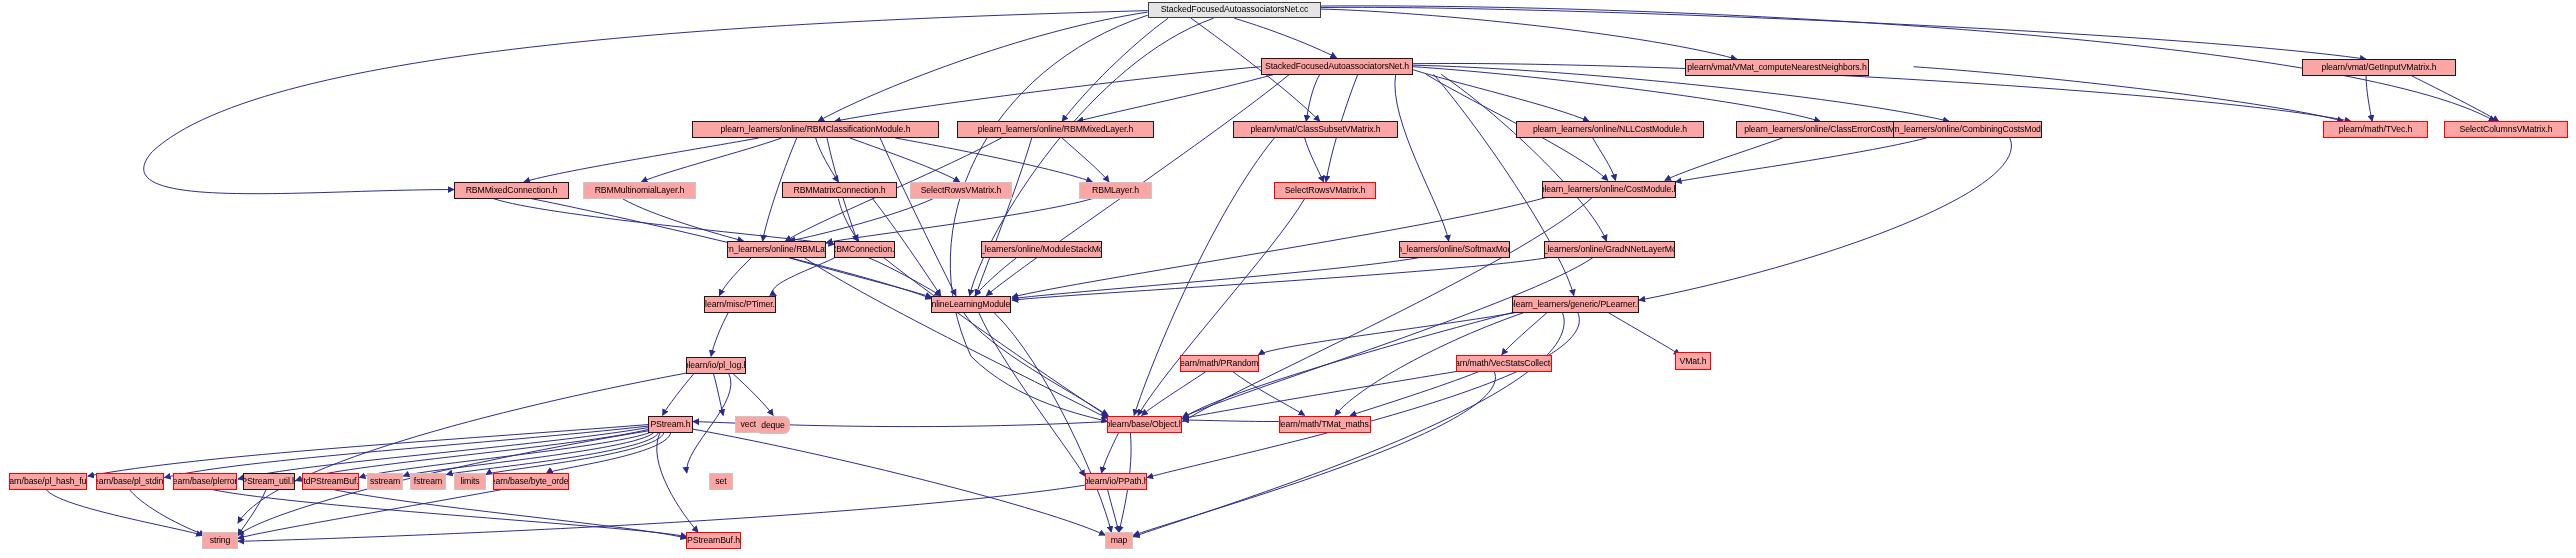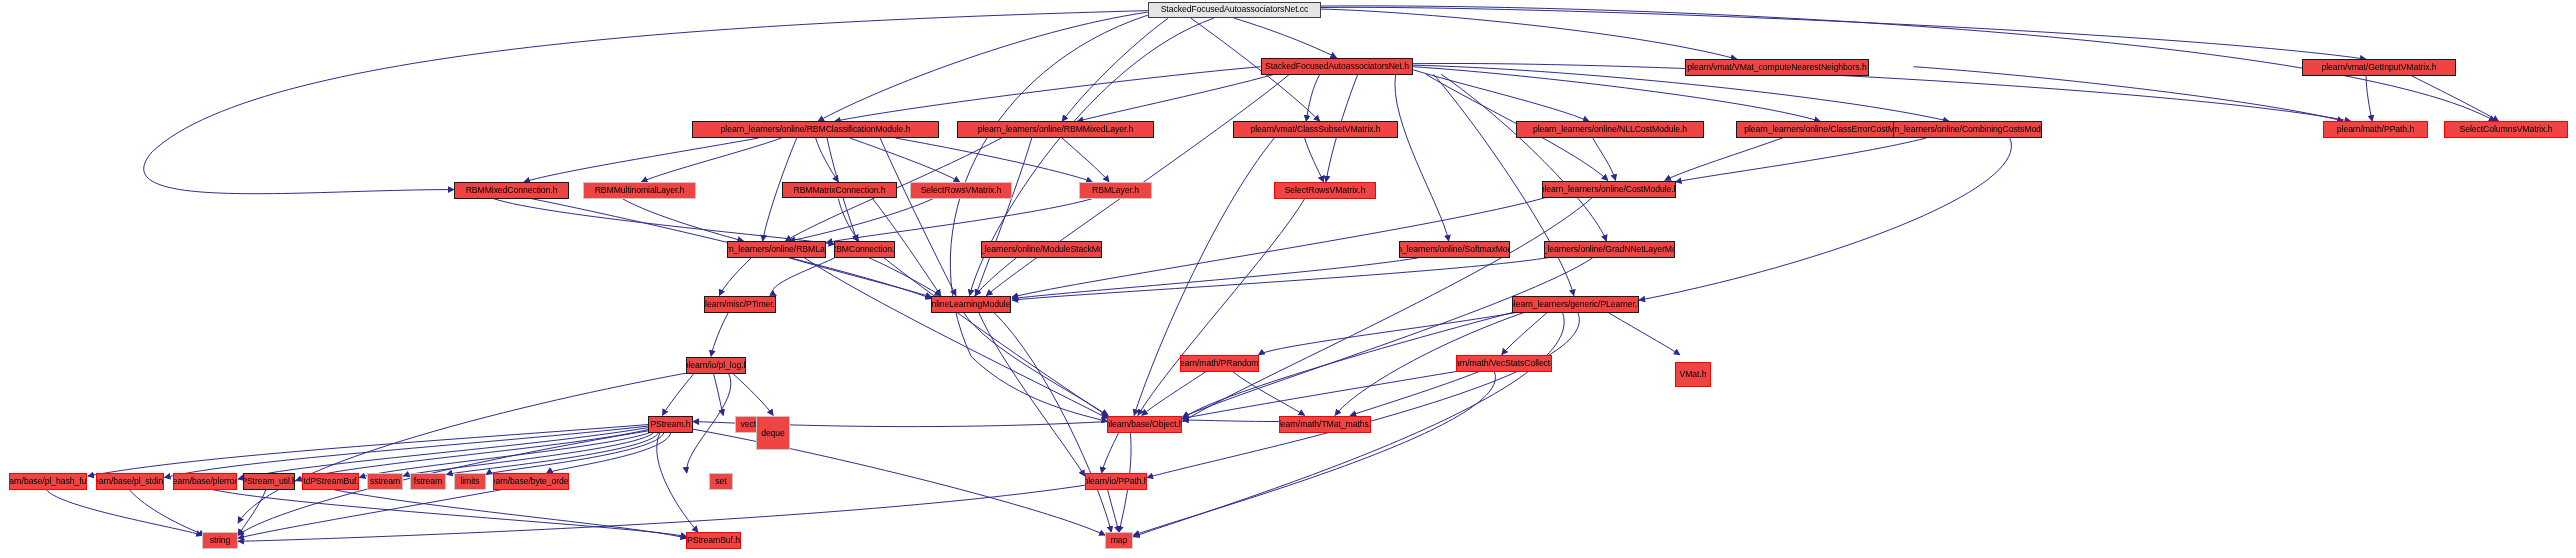--- a/index.html
+++ b/index.html
@@ -20,21 +20,21 @@
     width: 2576px;
     height: 558px;
     pointer-events: none;
   }
   .node {
     position: absolute;
     box-sizing: border-box;
     display: flex;
     align-items: center;
     justify-content: center;
-    background: #ef4444;
+    background: #fca5a5;
     border: 0.8px solid #1a1a1a;
     font-size: 8.7px;
     line-height: 1;
     color: #000000;
     white-space: nowrap;
     letter-spacing: -0.1px;
     overflow: hidden;
   }
   .node.root {
     background: #e5e5e5;
@@ -169,44 +169,44 @@
       <div class="node root" style="left: 1148px; top: 1.5px; width: 173px; height: 16.7px;">StackedFocusedAutoassociatorsNet.cc</div>
       <div class="node black" style="left: 1261px; top: 58px; width: 152px; height: 16.7px;">StackedFocusedAutoassociatorsNet.h</div>
       <div class="node black" style="left: 1685px; top: 59px; width: 184px; height: 16.7px;">plearn/vmat/VMat_computeNearestNeighbors.h</div>
       <div class="node black" style="left: 2302px; top: 59px; width: 154px; height: 16.7px;">plearn/vmat/GetInputVMatrix.h</div>
       <div class="node black" style="left: 692px; top: 121px; width: 247px; height: 16.7px;">plearn_learners/online/RBMClassificationModule.h</div>
       <div class="node black" style="left: 957px; top: 121px; width: 197px; height: 16.7px;">plearn_learners/online/RBMMixedLayer.h</div>
       <div class="node black" style="left: 1233px; top: 121px; width: 165px; height: 16.7px;">plearn/vmat/ClassSubsetVMatrix.h</div>
       <div class="node black" style="left: 1516px; top: 121px; width: 188px; height: 16.7px;">plearn_learners/online/NLLCostModule.h</div>
       <div class="node black" style="left: 1736px; top: 121px; width: 195px; height: 16.7px;">plearn_learners/online/ClassErrorCostModule.h</div>
       <div class="node black" style="left: 1893px; top: 121px; width: 149px; height: 16.7px;">plearn_learners/online/CombiningCostsModule.h</div>
-      <div class="node red" style="left: 2323px; top: 121px; width: 105px; height: 16.7px;">plearn/math/PPath.h</div>
+      <div class="node red" style="left: 2323px; top: 121px; width: 105px; height: 16.7px;">plearn/math/TVec.h</div>
       <div class="node red" style="left: 2444px; top: 121px; width: 124px; height: 16.7px;">SelectColumnsVMatrix.h</div>
       <div class="node black" style="left: 454px; top: 182px; width: 115px; height: 16.7px;">RBMMixedConnection.h</div>
       <div class="node gray" style="left: 583px; top: 182px; width: 113px; height: 16.7px;">RBMMultinomialLayer.h</div>
       <div class="node black" style="left: 782px; top: 182px; width: 115px; height: 16px;">RBMMatrixConnection.h</div>
       <div class="node gray" style="left: 910px; top: 182px; width: 102px; height: 16.7px;">SelectRowsVMatrix.h</div>
       <div class="node gray" style="left: 1079px; top: 182px; width: 73px; height: 16.7px;">RBMLayer.h</div>
       <div class="node red" style="left: 1274px; top: 182px; width: 102px; height: 16.7px;">SelectRowsVMatrix.h</div>
       <div class="node black" style="left: 1542px; top: 181px; width: 134px; height: 16.7px;">plearn_learners/online/CostModule.h</div>
       <div class="node black" style="left: 727px; top: 241px; width: 99px; height: 16.7px;">plearn_learners/online/RBMLayer.h</div>
       <div class="node black" style="left: 834px; top: 241px; width: 61px; height: 16.7px;">RBMConnection.h</div>
       <div class="node black" style="left: 981px; top: 241px; width: 121px; height: 16.7px;">plearn_learners/online/ModuleStackModule.h</div>
       <div class="node black" style="left: 1399px; top: 241px; width: 111px; height: 16.7px;">plearn_learners/online/SoftmaxModule.h</div>
       <div class="node black" style="left: 1544px; top: 241px; width: 131px; height: 16.7px;">plearn_learners/online/GradNNetLayerModule.h</div>
       <div class="node black" style="left: 704px; top: 296px; width: 72px; height: 16.7px;">plearn/misc/PTimer.h</div>
       <div class="node black" style="left: 931px; top: 296px; width: 80px; height: 16.7px;">OnlineLearningModule.h</div>
       <div class="node black" style="left: 1512px; top: 296px; width: 127px; height: 16.7px;">plearn_learners/generic/PLearner.h</div>
       <div class="node black" style="left: 686px; top: 357px; width: 60px; height: 16.7px;">plearn/io/pl_log.h</div>
       <div class="node red" style="left: 1180px; top: 355px; width: 79px; height: 16.7px;">plearn/math/PRandom.h</div>
       <div class="node red" style="left: 1456px; top: 355px; width: 96px; height: 16.7px;">plearn/math/VecStatsCollector.h</div>
-      <div class="node red" style="left: 1675px; top: 362px; width: 36px; height: 25px;">VMat.h</div>
+      <div class="node red" style="left: 1675px; top: 352px; width: 36px; height: 18px;">VMat.h</div>
       <div class="node black" style="left: 648px; top: 416px; width: 45px; height: 16.7px;">PStream.h</div>
       <div class="node gray" style="left: 707px; top: 416px; width: 34px; height: 16.7px; margin-left: 28px;">vector</div>
-      <div class="node gray" style="left: 756px; top: 416px; width: 34px; height: 34px;">deque</div>
+      <div class="node gray" style="left: 756px; top: 416px; width: 34px; height: 18px; border-radius: 6px;">deque</div>
       <div class="node red" style="left: 1107px; top: 416px; width: 75px; height: 16.7px;">plearn/base/Object.h</div>
       <div class="node red" style="left: 1279px; top: 416px; width: 92px; height: 16.7px;">plearn/math/TMat_maths.h</div>
       <div class="node red" style="left: 9px; top: 473px; width: 78px; height: 16.7px;">plearn/base/pl_hash_fun.h</div>
       <div class="node red" style="left: 96px; top: 473px; width: 68px; height: 16.7px;">plearn/base/pl_stdint.h</div>
       <div class="node red" style="left: 173px; top: 473px; width: 64px; height: 16.7px;">plearn/base/plerror.h</div>
       <div class="node black" style="left: 243px; top: 473px; width: 52px; height: 16.7px;">PStream_util.h</div>
       <div class="node red" style="left: 302px; top: 473px; width: 57px; height: 16.7px;">StdPStreamBuf.h</div>
       <div class="node gray" style="left: 367px; top: 473px; width: 36px; height: 16.7px;">sstream</div>
       <div class="node gray" style="left: 410px; top: 473px; width: 36px; height: 16.7px;">fstream</div>
       <div class="node gray" style="left: 454px; top: 473px; width: 32px; height: 16.7px;">limits</div>

